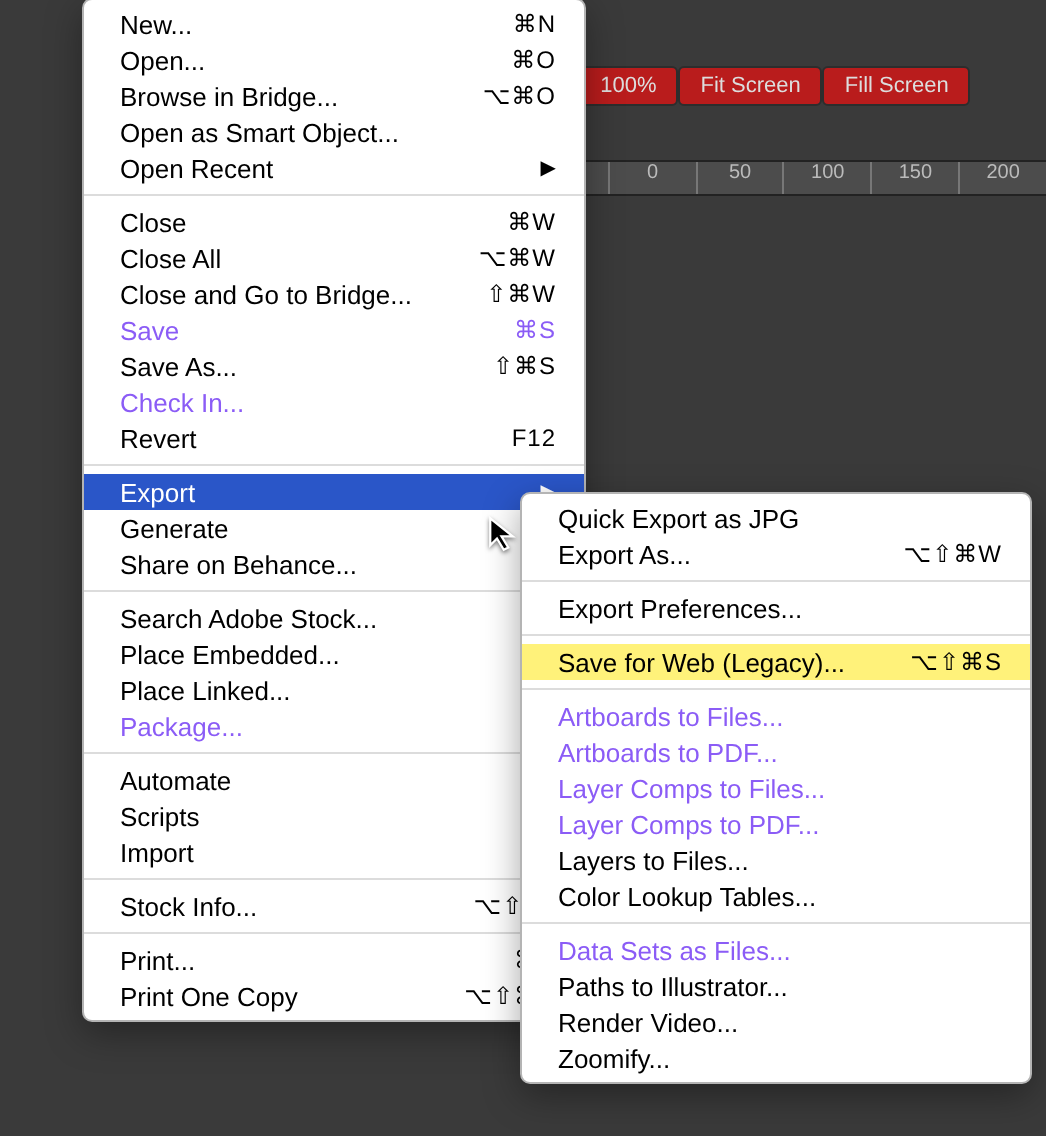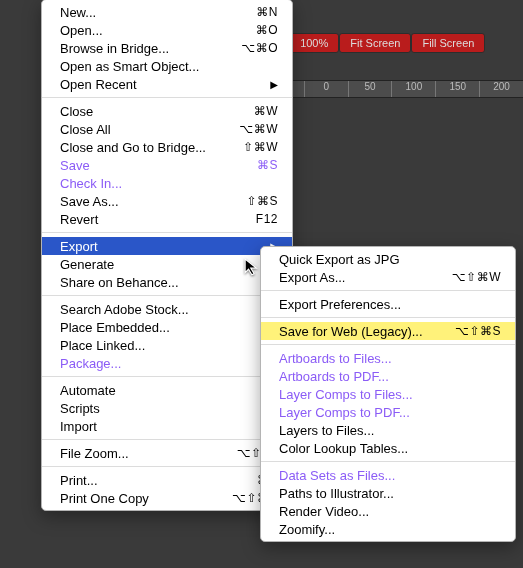--- a/index.html
+++ b/index.html
@@ -79,27 +79,27 @@
       <span class="sc">⌥⌘W</span>
     </div>
     <div class="item">
       <span class="lbl">Close and Go to Bridge...</span>
       <span class="sc">⇧⌘W</span>
     </div>
     <div class="item disabled">
       <span class="lbl">Save</span>
       <span class="sc">⌘S</span>
     </div>
-    <div class="item disabled">
-      <span class="lbl">Check In...</span>
-    </div>
     <div class="item">
       <span class="lbl">Save As...</span>
       <span class="sc">⇧⌘S</span>
     </div>
+    <div class="item disabled">
+      <span class="lbl">Check In...</span>
+    </div>
     <div class="item">
       <span class="lbl">Revert</span>
       <span class="sc">F12</span>
     </div>
     <div class="sep"></div>
     <div class="item sel">
       <span class="lbl">Export</span>
       <span class="tri">▶</span>
     </div>
     <div class="item">
@@ -130,21 +130,21 @@
     <div class="item">
       <span class="lbl">Scripts</span>
       <span class="tri">▶</span>
     </div>
     <div class="item">
       <span class="lbl">Import</span>
       <span class="tri">▶</span>
     </div>
     <div class="sep"></div>
     <div class="item">
-      <span class="lbl">File Zoom...</span>
+      <span class="lbl">Stock Info...</span>
       <span class="sc">⌥⇧⌘I</span>
     </div>
     <div class="sep"></div>
     <div class="item">
       <span class="lbl">Print...</span>
       <span class="sc">⌘P</span>
     </div>
     <div class="item">
       <span class="lbl">Print One Copy</span>
       <span class="sc">⌥⇧⌘P</span>

